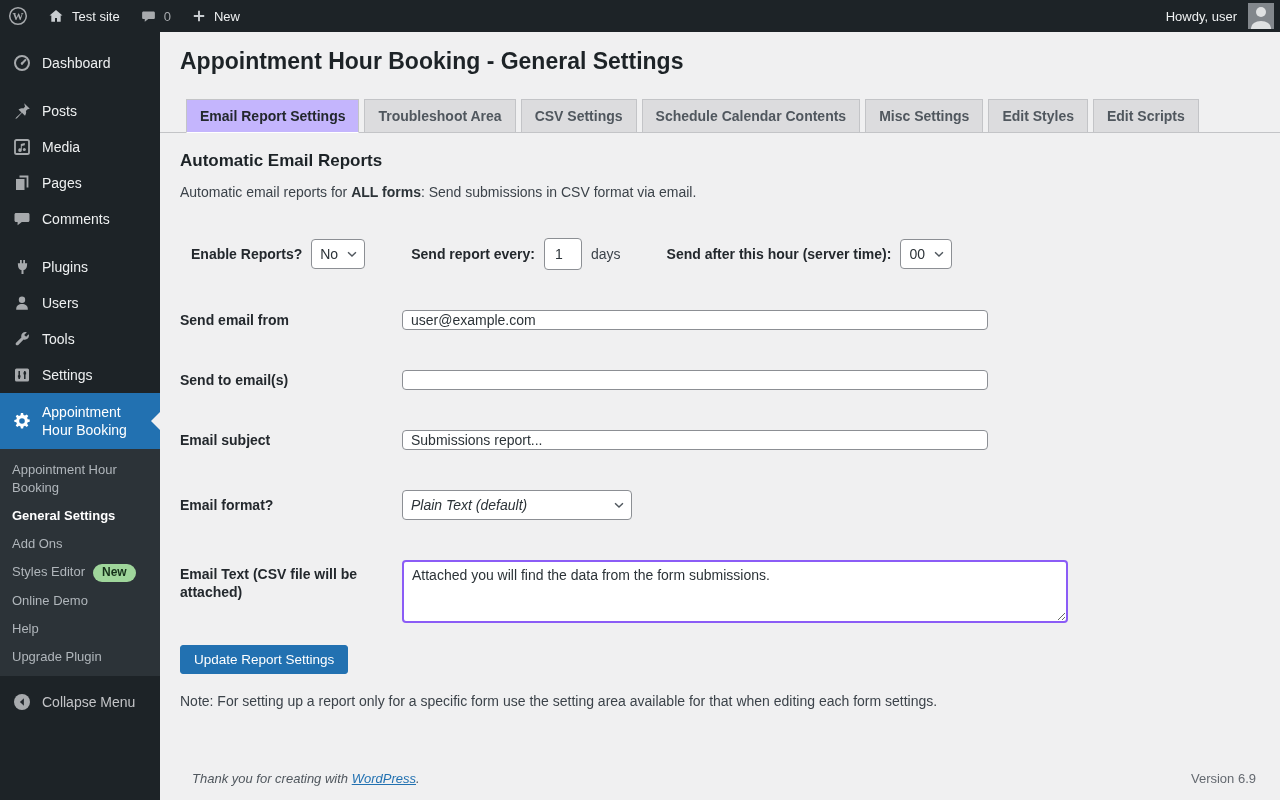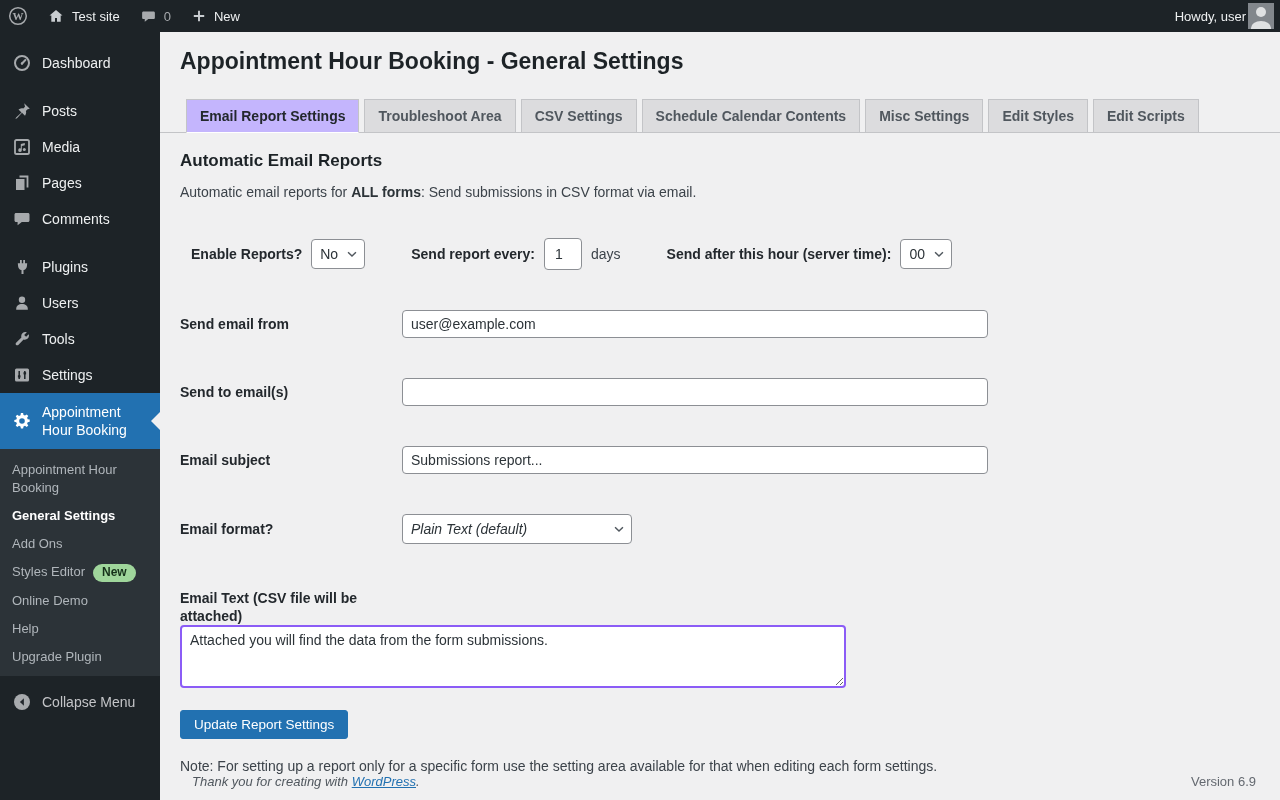--- a/index.html
+++ b/index.html
@@ -12,21 +12,21 @@
   
   .adminbar {
     height:32px; background:#1d2327; color:#eef0f1;
     display:flex; align-items:center; font-size:13px;
   }
   .ab-left { display:flex; align-items:center; height:32px; }
   .ab-item { display:flex; align-items:center; gap:7px; padding:0 10px; height:32px; cursor:pointer; }
   .ab-item svg { display:block; }
   .ab-logo { color:#a7aaad; padding:0 9px 0 8px; }
   .ab-count { color:#a7aaad; }
-  .ab-right { margin-left:auto; display:flex; align-items:center; gap:2px; padding-right:6px; height:32px; cursor:pointer; }
+  .ab-right { margin-left:auto; display:flex; align-items:center; gap:11px; padding-right:6px; height:32px; cursor:pointer; }
   .avatar { width:26px; height:26px; background:#82878c; position:relative; overflow:hidden; }
   .av-head { position:absolute; left:50%; top:4px; width:10px; height:10px; margin-left:-5px; border-radius:50%; background:#dfe1e2; }
   .av-body { position:absolute; left:50%; bottom:-6px; width:20px; height:14px; margin-left:-10px; border-radius:50% 50% 0 0; background:#dfe1e2; }
   
   .main { display:flex; height:768px; }
   
   .sidebar { width:160px; flex-shrink:0; background:#1d2327; font-size:14px; }
   .menu { padding-top:13px; }
   .mi { display:flex; align-items:center; gap:10px; padding:8px 8px 8px 12px; color:#eef0f1; cursor:pointer; line-height:18px; }
   .mi-icon { width:20px; height:20px; color:#a7aaad; flex-shrink:0; }
@@ -74,24 +74,24 @@
   .sel { position:relative; display:inline-flex; }
   .sel select {
     appearance:none; -webkit-appearance:none; -moz-appearance:none;
     height:30px; border:1px solid #8c8f94; border-radius:4px; background:#fff;
     font-family:"Liberation Sans", sans-serif; font-size:14px; color:#2c3338;
     padding:0 26px 0 8px; cursor:pointer;
   }
   .sel .chev { position:absolute; right:6px; top:50%; transform:translateY(-50%); pointer-events:none; }
   
   .frow { display:flex; align-items:center; margin:40px 20px 0; }
-  .frow.top { align-items:flex-start;flex-direction:column; }
+  .frow.top { align-items:flex-start; }
   .frow:first-of-type { margin-top:32px; }
   .flabel { width:222px; flex-shrink:0; font-weight:600; font-size:14px; color:#23282d; line-height:18px; padding-right:16px; }
-  .finput { width:586px; height:28px; }
+  .finput { width:586px; height:20px; }
   .fselect select { width:230px;font-style:italic; }
   textarea.ftext {
     width:666px; height:63px; border:2px solid #8b5cf6; border-radius:4px; background:#fff;
     font-family:"Liberation Sans", sans-serif; font-size:14px; color:#2c3338;
     padding:5px 8px; resize:both;
   }
   .btnrow { margin:22px 20px 0; }
   .btn-primary {
     background:#2271b1; border:1px solid #2271b1; color:#fff; font-family:"Liberation Sans", sans-serif;
     font-size:13.5px; padding:6px 13px; border-radius:3px; cursor:pointer;

